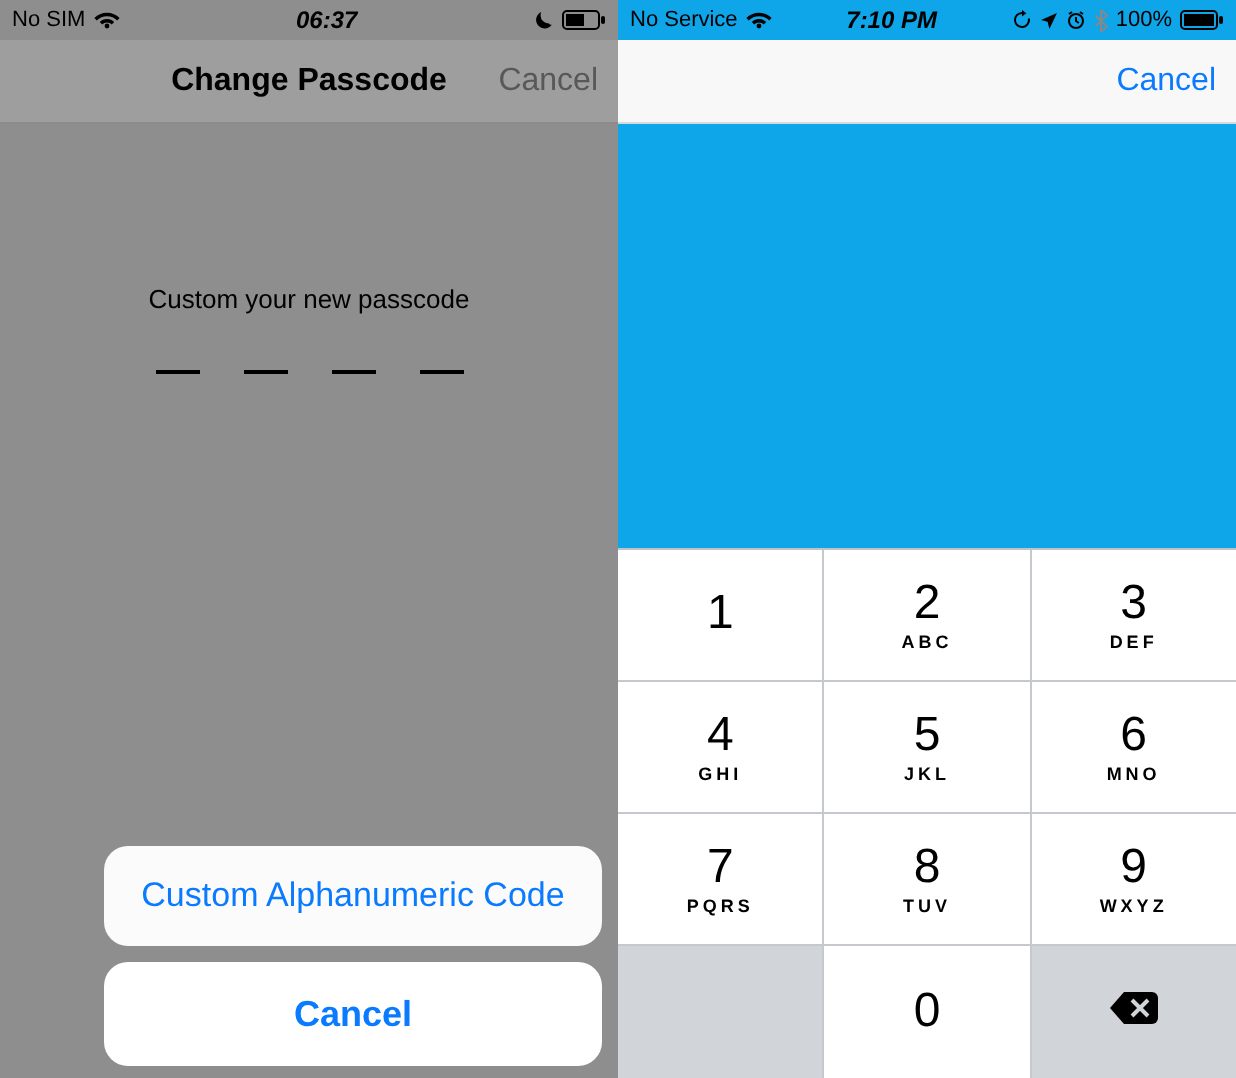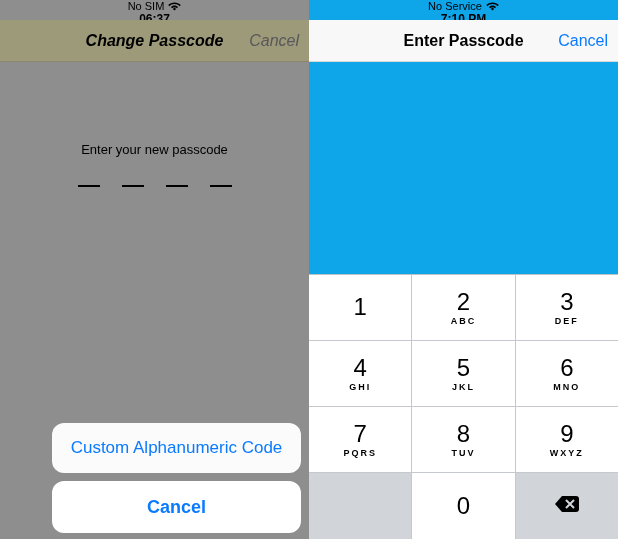--- a/index.html
+++ b/index.html
@@ -2,29 +2,29 @@
 <html><head>
 <meta charset="utf-8">
 <style>
   * { box-sizing: border-box; margin: 0; padding: 0; font-family: -apple-system, "Helvetica Neue", Helvetica, Arial, sans-serif; }
   body { width: 618px; height: 539px; background: #fff; overflow: hidden; }
   .stage { display: flex; width: 618px; height: 539px; }
   .phone { position: relative; height: 539px; width: 309px; overflow: hidden; }
   .phone-left { background: #e5e5e5; }
   .phone-right { background: #0ea5e9; }
   
-  .status { display: flex; align-items: center; justify-content: space-between; height: 20px; padding: 0 6px; font-size: 11px; color: #000; flex-direction: column; }
+  .status { display: flex; align-items: center; justify-content: space-between; height: 20px; padding: 0 6px; font-size: 11px; color: #000; }
   .phone-left .status { background: rgba(255,255,255,0); }
   .status .left, .status .right { display: flex; align-items: center; gap: 4px; }
-  .status-time { font-weight: 600; font-size: 12px; }
+  .status-time { font-weight: 600; font-size: 12px; font-style: italic; }
   .icon svg { display: block; }
   .batt { display:flex; align-items:center; gap:2px;}
   
   .nav { display: flex; align-items: center; justify-content: center; position: relative; height: 42px; border-bottom: 1px solid rgba(0,0,0,0.12); }
-  .phone-left .nav { background: #fef9c3; font-style: italic; }
+  .phone-left .nav { background: #ffffff; }
   .phone-right .nav { background: #f8f8f9; }
   .nav-title { font-weight: 600; font-size: 16px; color: #000; }
   .nav-cancel { position: absolute; right: 10px; font-size: 16px; color: #0a7aff; }
   .phone-left .nav-cancel { color: #8e8e93; }
   
   .content { padding-top: 80px; text-align: center; }
   .phone-right .content { padding-top: 80px; }
   .prompt { font-size: 13px; color: #000; margin-bottom: 28px; }
   .dashes { display: flex; justify-content: center; gap: 22px; }
   .phone-right .dashes { gap: 14px; }
@@ -78,21 +78,21 @@
               <rect x="19.5" y="3" width="2" height="4" rx="1" fill="#000"></rect>
             </svg>
         </span>
       </div>
     </div>
     <div class="nav">
       <div class="nav-title">Change Passcode</div>
       <div class="nav-cancel">Cancel</div>
     </div>
     <div class="content">
-      <div class="prompt">Enter your new passcode</div>
+      <div class="prompt">Custom your new passcode</div>
       <div class="dashes">
         <div class="dash"></div>
         <div class="dash"></div>
         <div class="dash"></div>
         <div class="dash"></div>
       </div>
     </div>
     <div class="dim"></div>
     <div class="sheet">
       <div class="sheet-group">
@@ -139,21 +139,20 @@
         <span class="batt">
           <svg width="22" height="10" viewBox="0 0 22 10">
               <rect x="0.5" y="0.5" width="18" height="9" rx="2" fill="none" stroke="#000"></rect>
               <rect x="2" y="2" width="15" height="6" fill="#000"></rect>
               <rect x="19.5" y="3" width="2" height="4" rx="1" fill="#000"></rect>
             </svg>
         </span>
       </div>
     </div>
     <div class="nav">
-      <div class="nav-title">Enter Passcode</div>
       <div class="nav-cancel">Cancel</div>
     </div>
     <div class="keypad">
       <div class="krow">
         <div class="key">
             <span class="knum">1</span>
             <span class="klet"></span>
           </div>
         <div class="key">
             <span class="knum">2</span>

